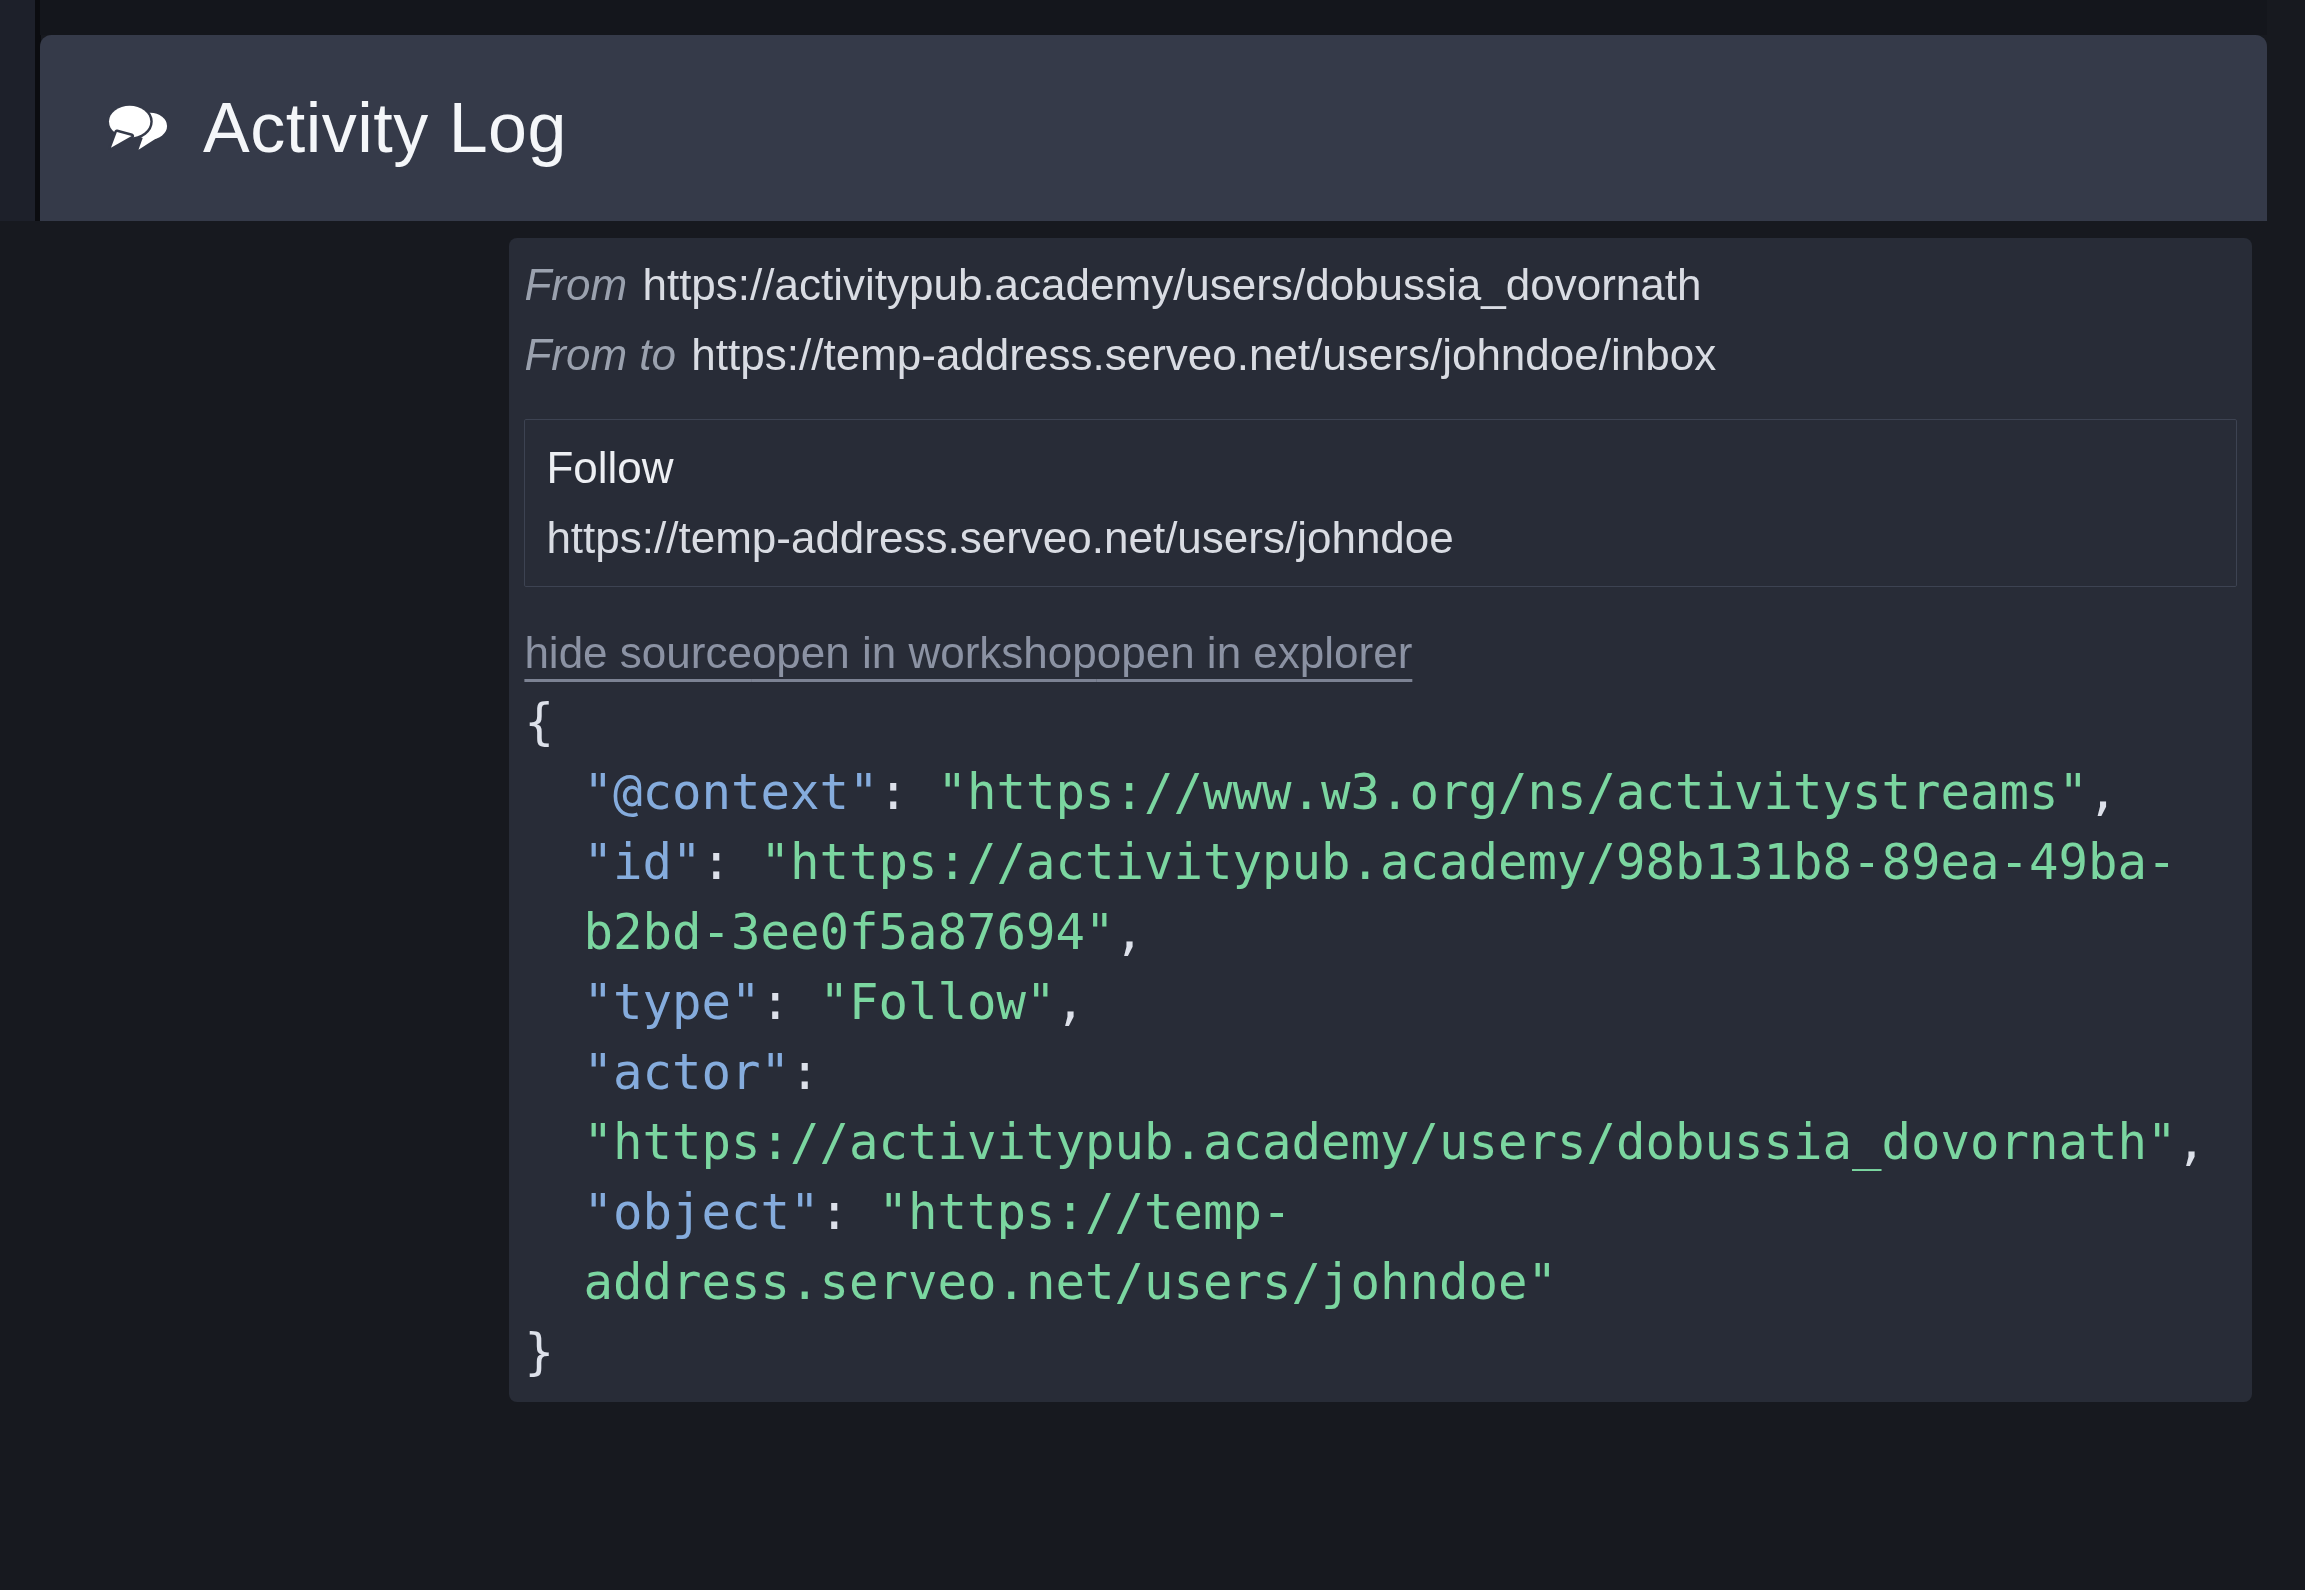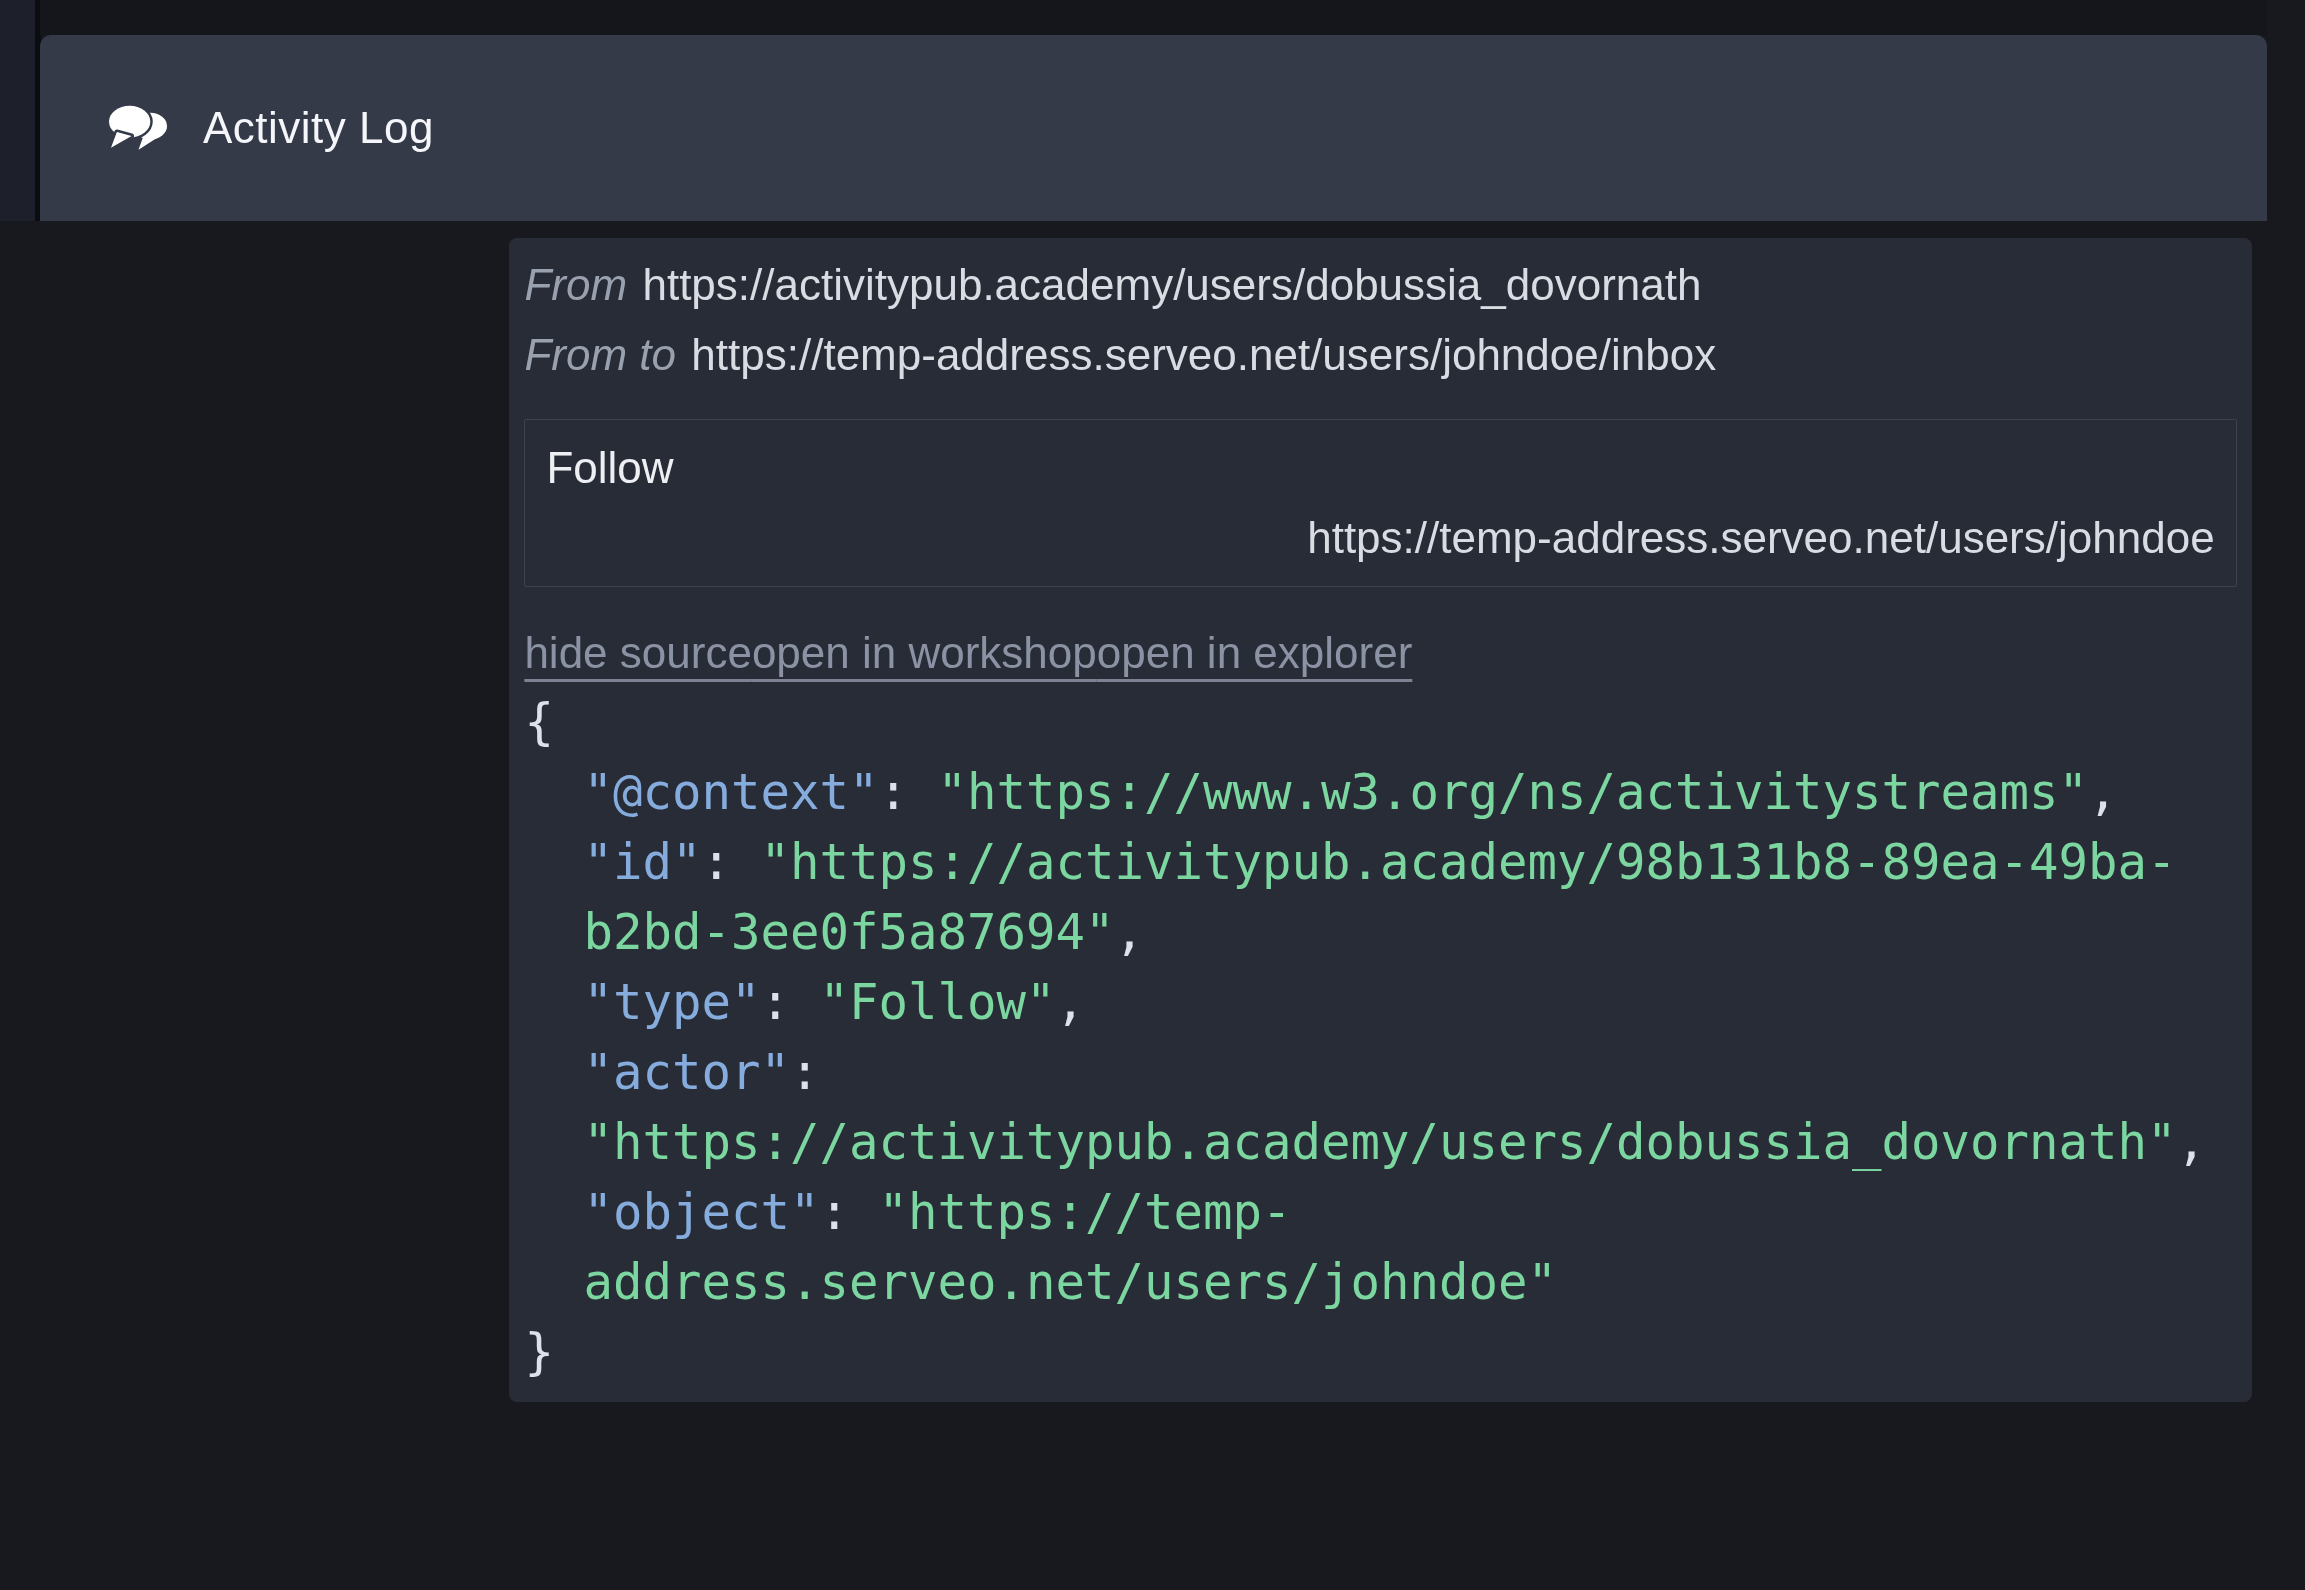--- a/index.html
+++ b/index.html
@@ -41,21 +41,21 @@
   }
   .col-header{
     position:absolute;left:40px;top:35px;width:2227px;height:186px;
     background:var(--header-bg);
     border-radius:11.5px 11.5px 0 0;
     display:flex;align-items:center;
     padding-left:67px;
   }
   .col-header .icon{display:inline-flex;margin-right:33px;}
   .col-title{
-    font-size:44px;font-weight:400;color:var(--title-color);
+    font-size:70px;font-weight:400;color:var(--title-color);
     letter-spacing:0.5px;
   }
   .entry{
     position:absolute;left:509px;top:238px;width:1743px;
     background:var(--panel-bg);
     border-radius:8px;
     padding:11.5px 15.4px 13.4px 15.4px;
   }
   .info-line{
     font-size:44px;line-height:70px;color:var(--text);
@@ -65,21 +65,21 @@
   .activity-box{
     margin-top:29px;
     border:1.9px solid var(--box-border);
     border-radius:1.9px;
     padding:13.4px 21px;
   }
   .activity-type{
     font-size:44px;line-height:70px;font-weight:normal;color:var(--type-color);
   }
   .activity-object{
-    font-size:44px;line-height:70px;color:var(--text);text-align:right;
+    font-size:44px;line-height:70px;color:var(--text);
   }
   .meta-row{
     margin-top:31px;
     display:flex;justify-content:space-between;align-items:flex-start;
   }
   .timestamp{
     font-size:44px;line-height:70px;color:var(--muted2);
   }
   .links{display:flex;align-items:flex-end;}
   .links a{

